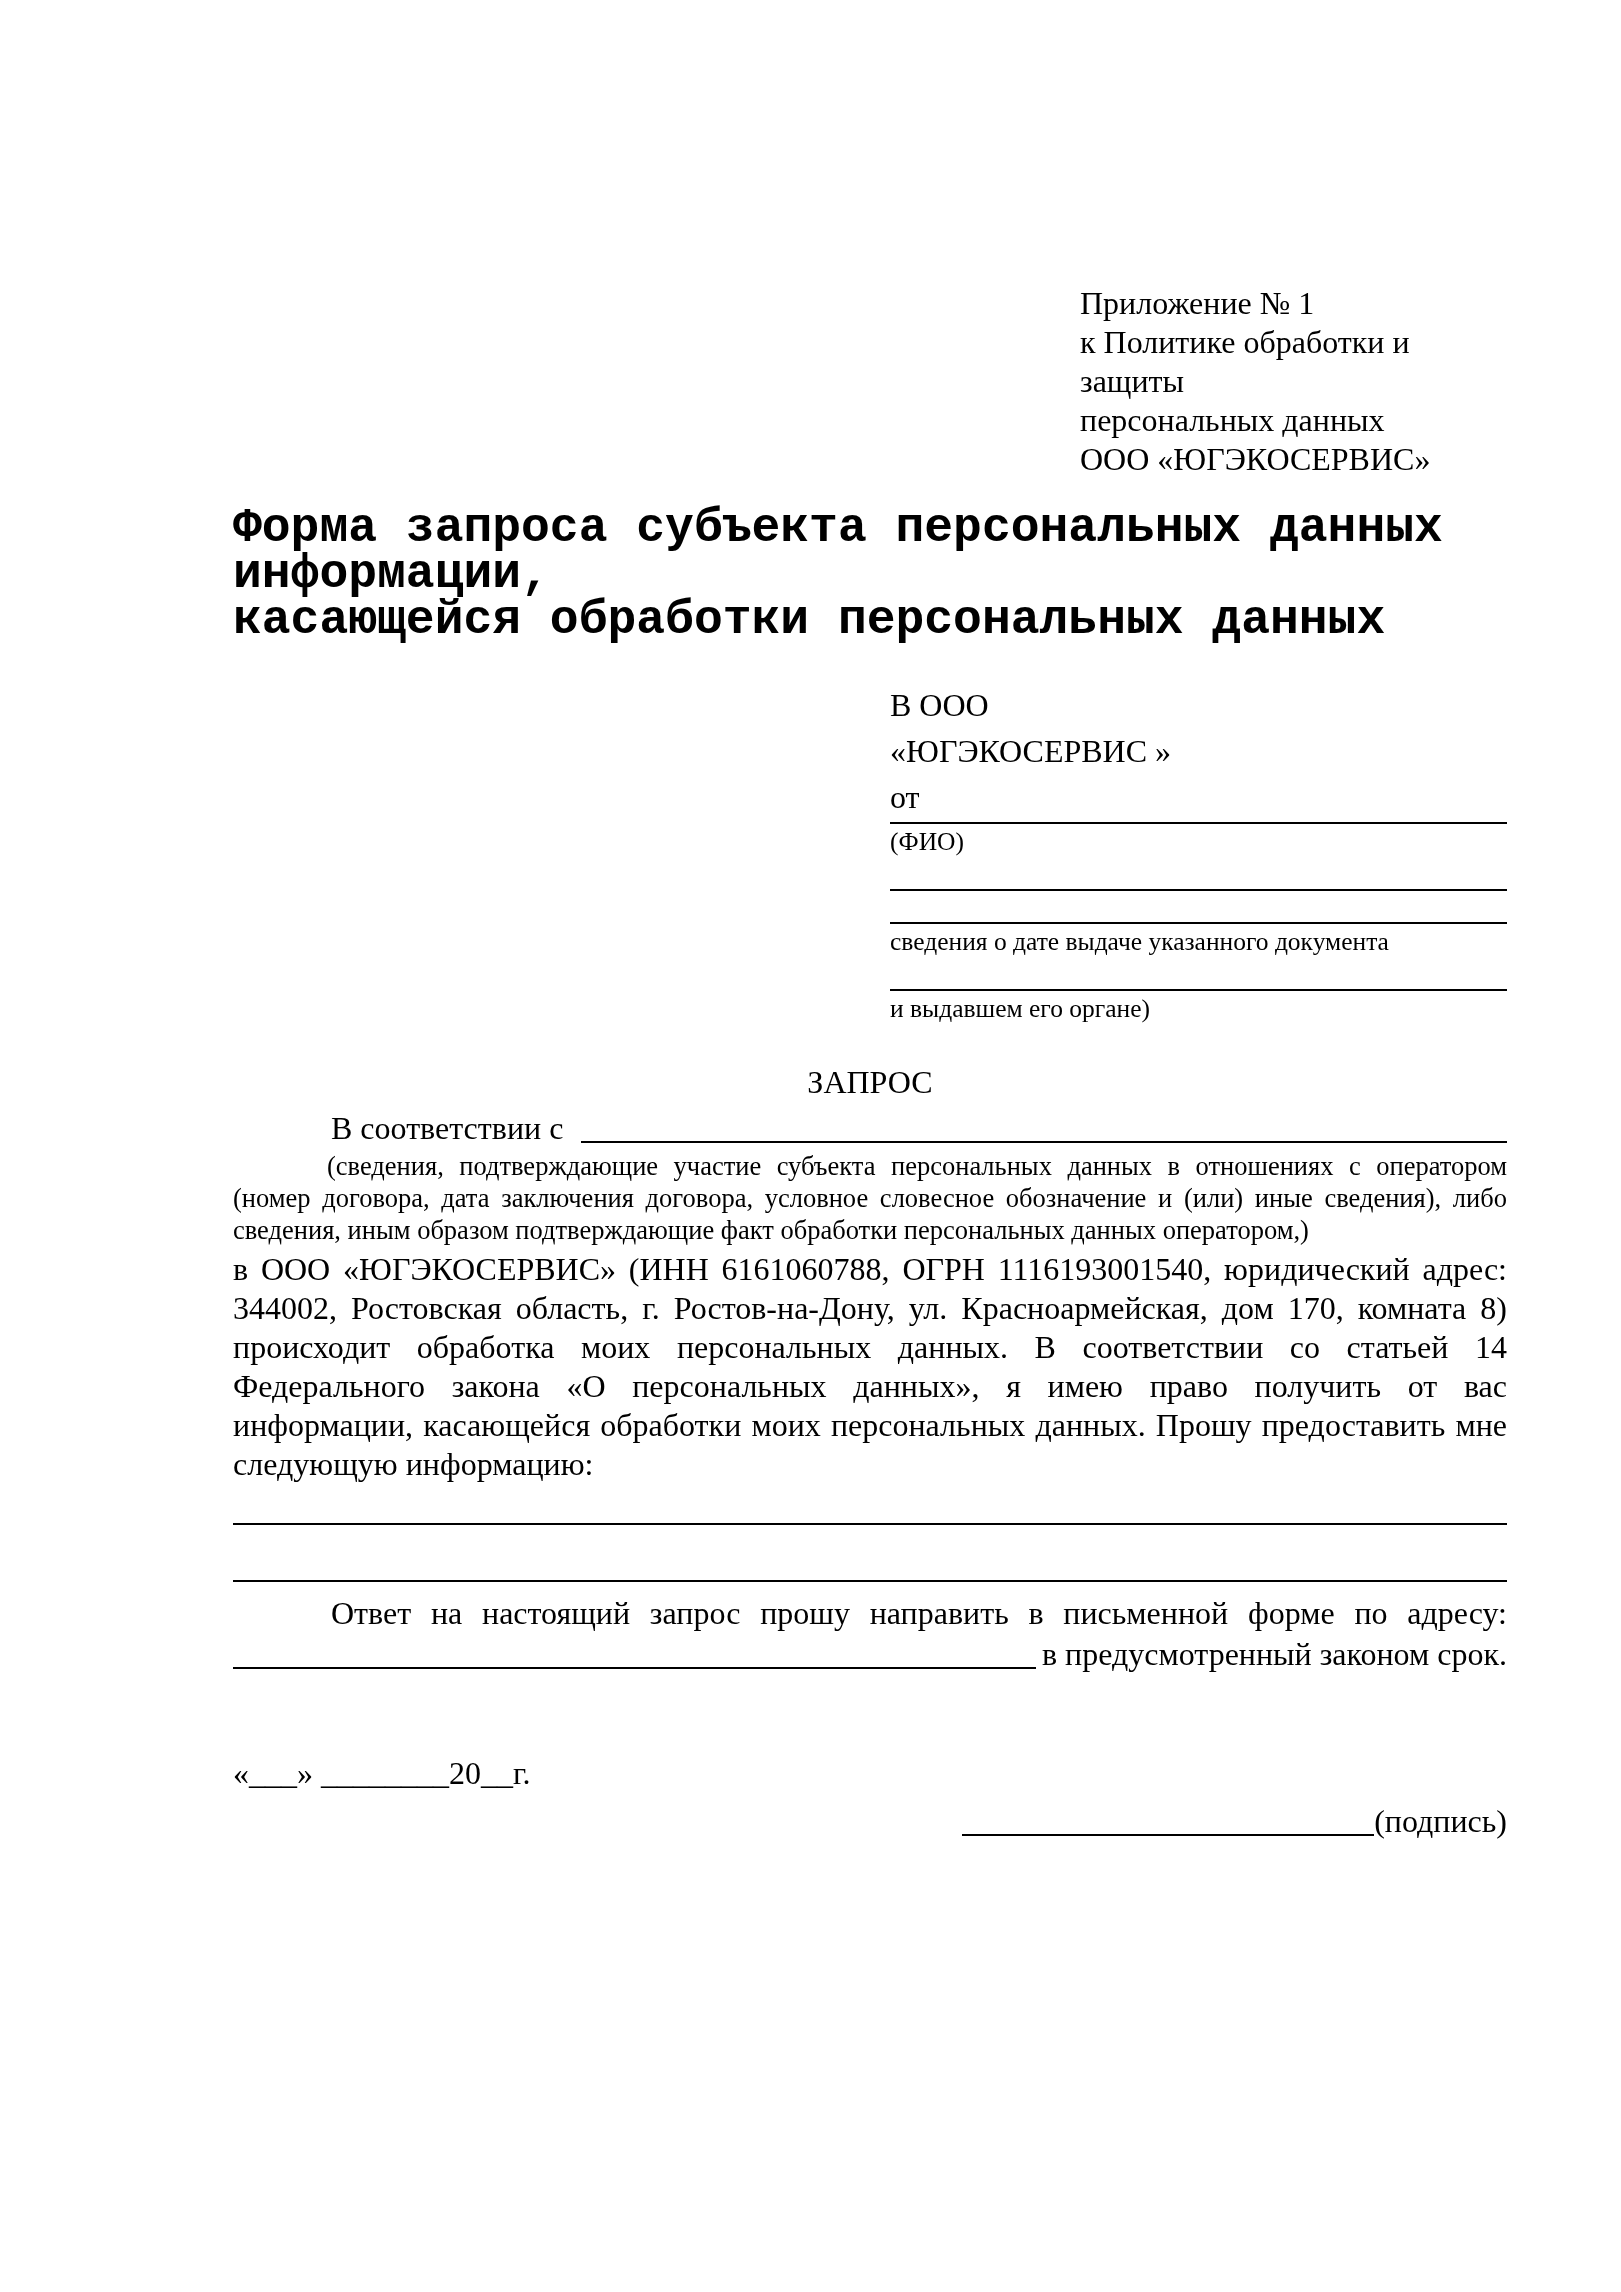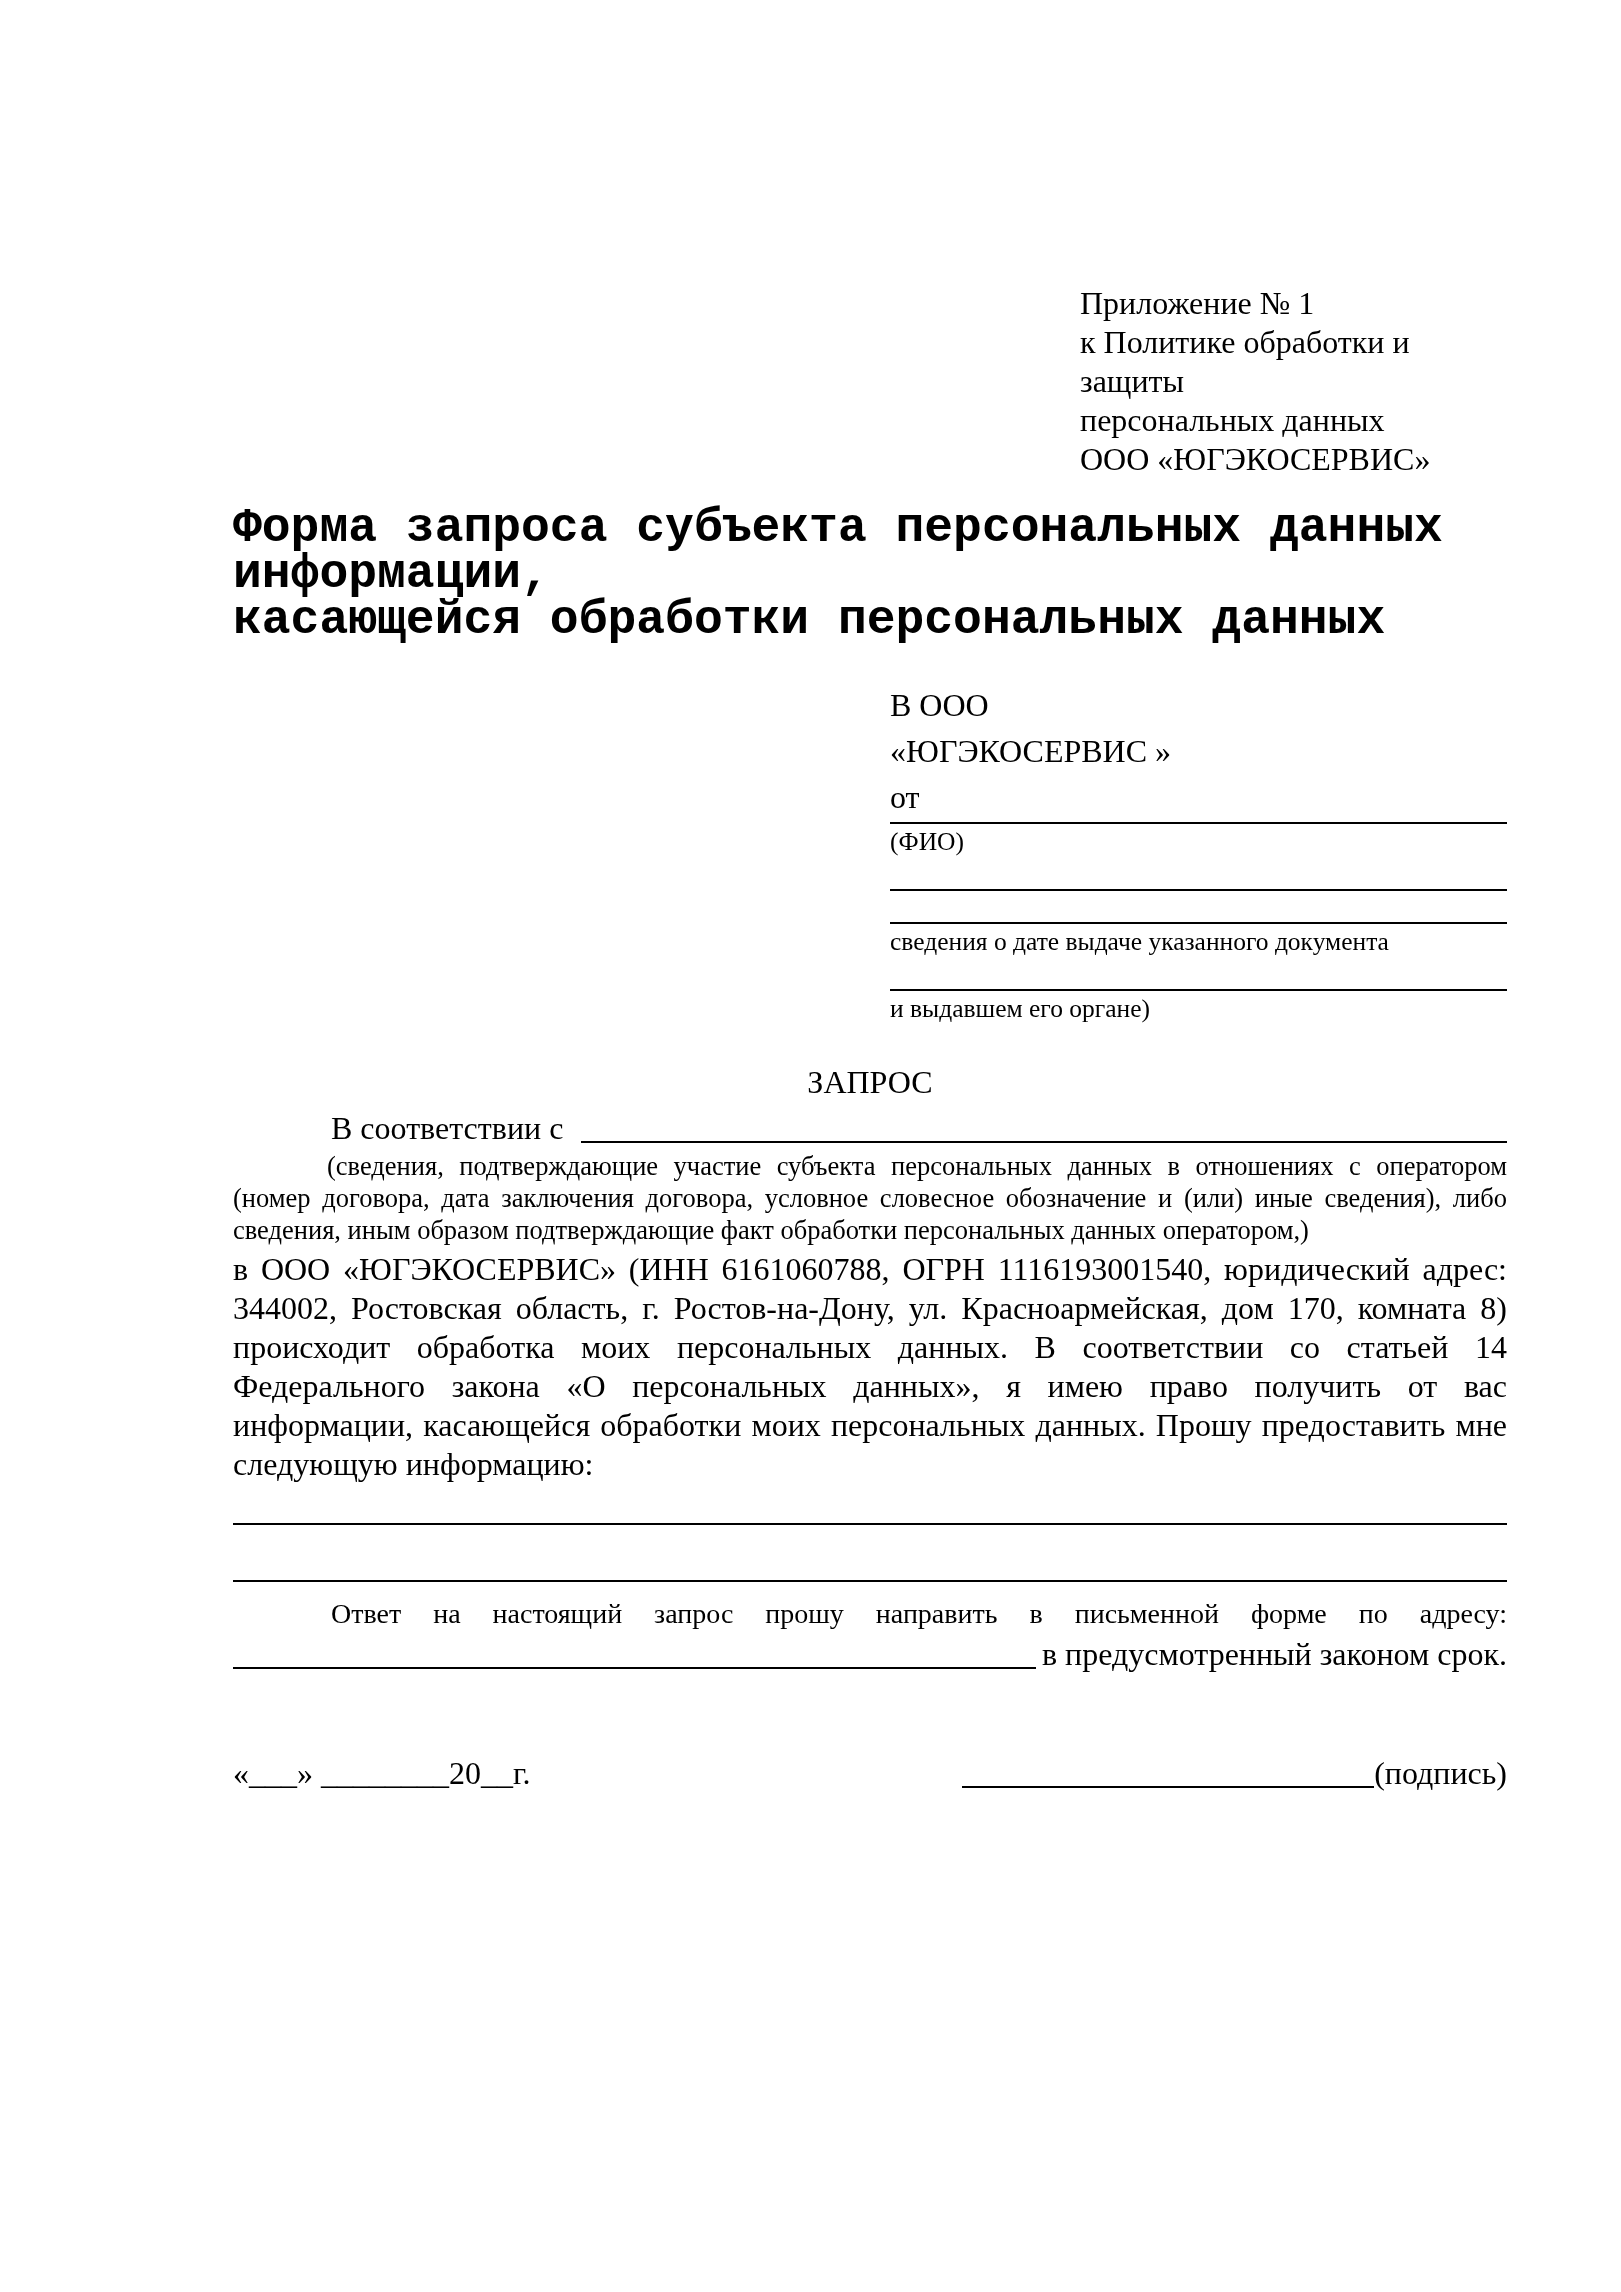--- a/index.html
+++ b/index.html
@@ -84,21 +84,21 @@
   .body-paragraph{
     font-size:32px;
     line-height:39px;
     text-align:justify;
     margin-top:3.9px;
   }
   .blank-rule-1{margin-top:39px;}
   .blank-rule-2{margin-top:55px;}
   .answer-line-1{
     margin-top:11.8px;
-    font-size:28px;
+    font-size:32px;
     line-height:39px;
     text-align:justify;
     text-align-last:justify;
     text-indent:98px;
   }
   .answer-line-2{
     display:flex;
     align-items:flex-end;
     font-size:32px;
     line-height:39px;
@@ -107,21 +107,21 @@
   .answer-line-2 .fill-rule{margin-left:0;margin-right:5.9px;}
   .answer-line-2 .suffix{white-space:pre;}
   .bottom-row{
     margin-top:80px;
     display:flex;
     justify-content:space-between;
     align-items:flex-start;
     font-size:32px;
     line-height:39px;
   }
-  .sig-group{display:flex;align-items:flex-end;}
+  .sig-group{display:flex;align-items:flex-end;margin-top:48px;}
   .sig-rule{
     width:412px;
     border-bottom:2.9px solid #000;
     margin-bottom:4.9px;
     height:0;
   }
 </style>
 </head>
 <body>
 

